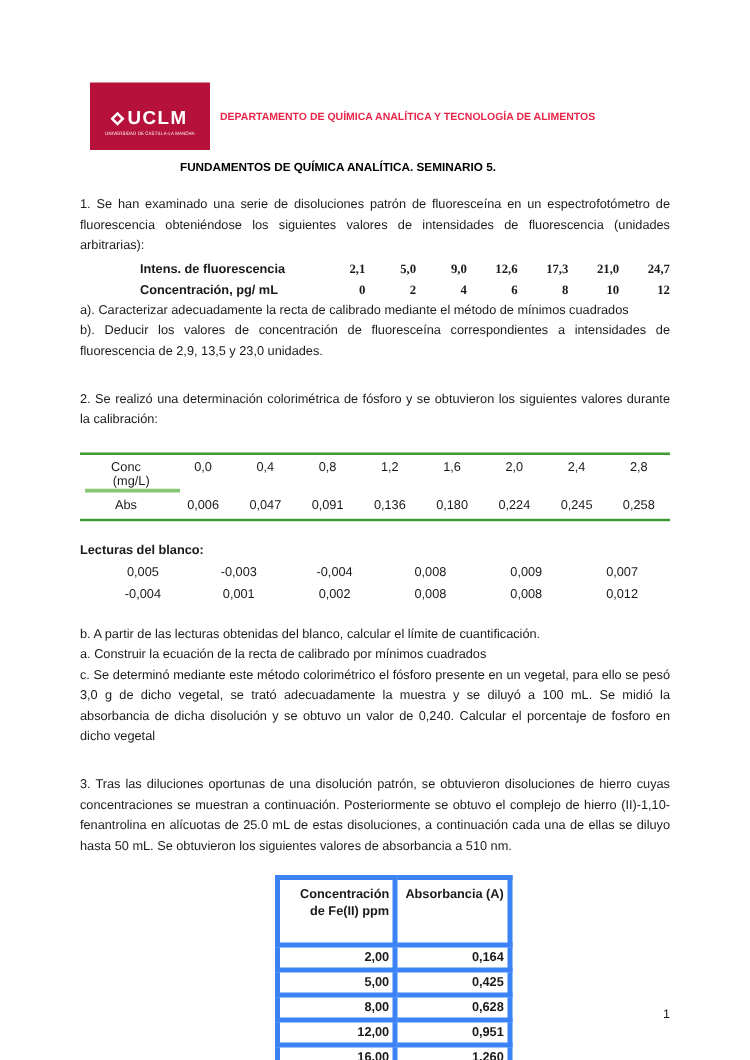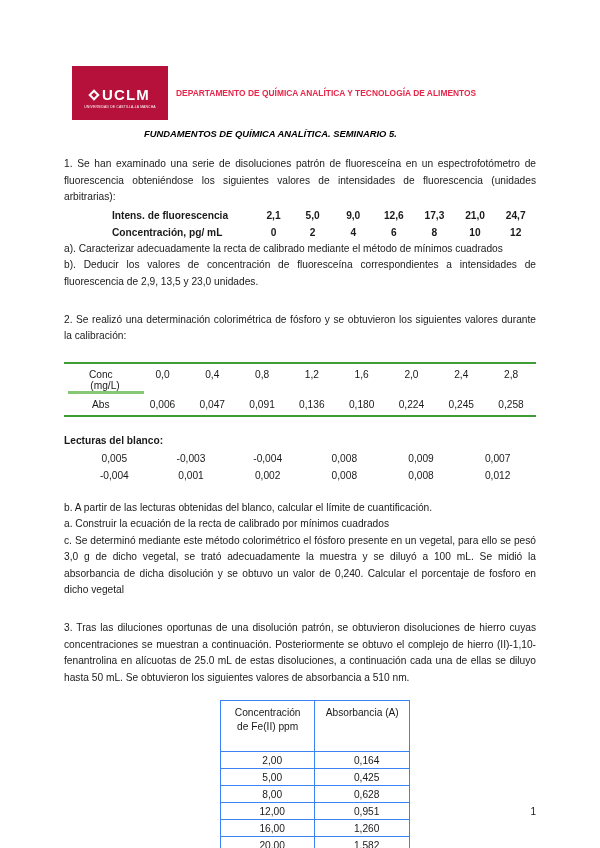--- a/index.html
+++ b/index.html
@@ -94,21 +94,20 @@
   }
 
   .doc-title {
     position: absolute;
     left: 144px;
     top: 104px;
     font-size: 9.4px;
     font-weight: bold;
     color: #000;
     white-space: nowrap;
-    font-style: italic;
   }
 
   
   .content {
     position: absolute;
     left: 64px;
     top: 132px;
     width: 472px;
   }
   p.just {
@@ -140,21 +139,22 @@
     align-items: baseline;
     white-space: nowrap;
   }
   .q1-label {
     width: 192px;
     padding-left: 48px;
     box-sizing: border-box;
   }
   .q1-val {
     width: 41px;
-    text-align: center;
+    text-align: right;
+    font-family: Liberation Serif, serif;
   }
   .q1-val.first { width: 38px; }
 
   
   .tbl1 {
     margin-top: 17px;
     width: 472px;
     border-collapse: collapse;
     font-size: 10.2px;
   }
@@ -216,24 +216,24 @@
     display: flex;
     justify-content: center;
   }
   .tbl2 {
     border-collapse: collapse;
     font-size: 10.2px;
     width: 190px;
     margin-left: 30px;
   }
   .tbl2 th, .tbl2 td {
-    border: 1px solid #3b82f6;
-    text-align: center;
+    border: 4px solid #3b82f6;
+    text-align: right;
     padding: 1px 3px;
-    font-weight: normal;
+    font-weight: bold;
     color: #1a1a1a;
   }
   .tbl2 th {
     height: 44px;
     vertical-align: top;
     padding-top: 5px;
     line-height: 14px;
   }
   .tbl2 td { height: 14px; padding-left: 12px; }
   .tbl2 .c1 { width: 92px; }

